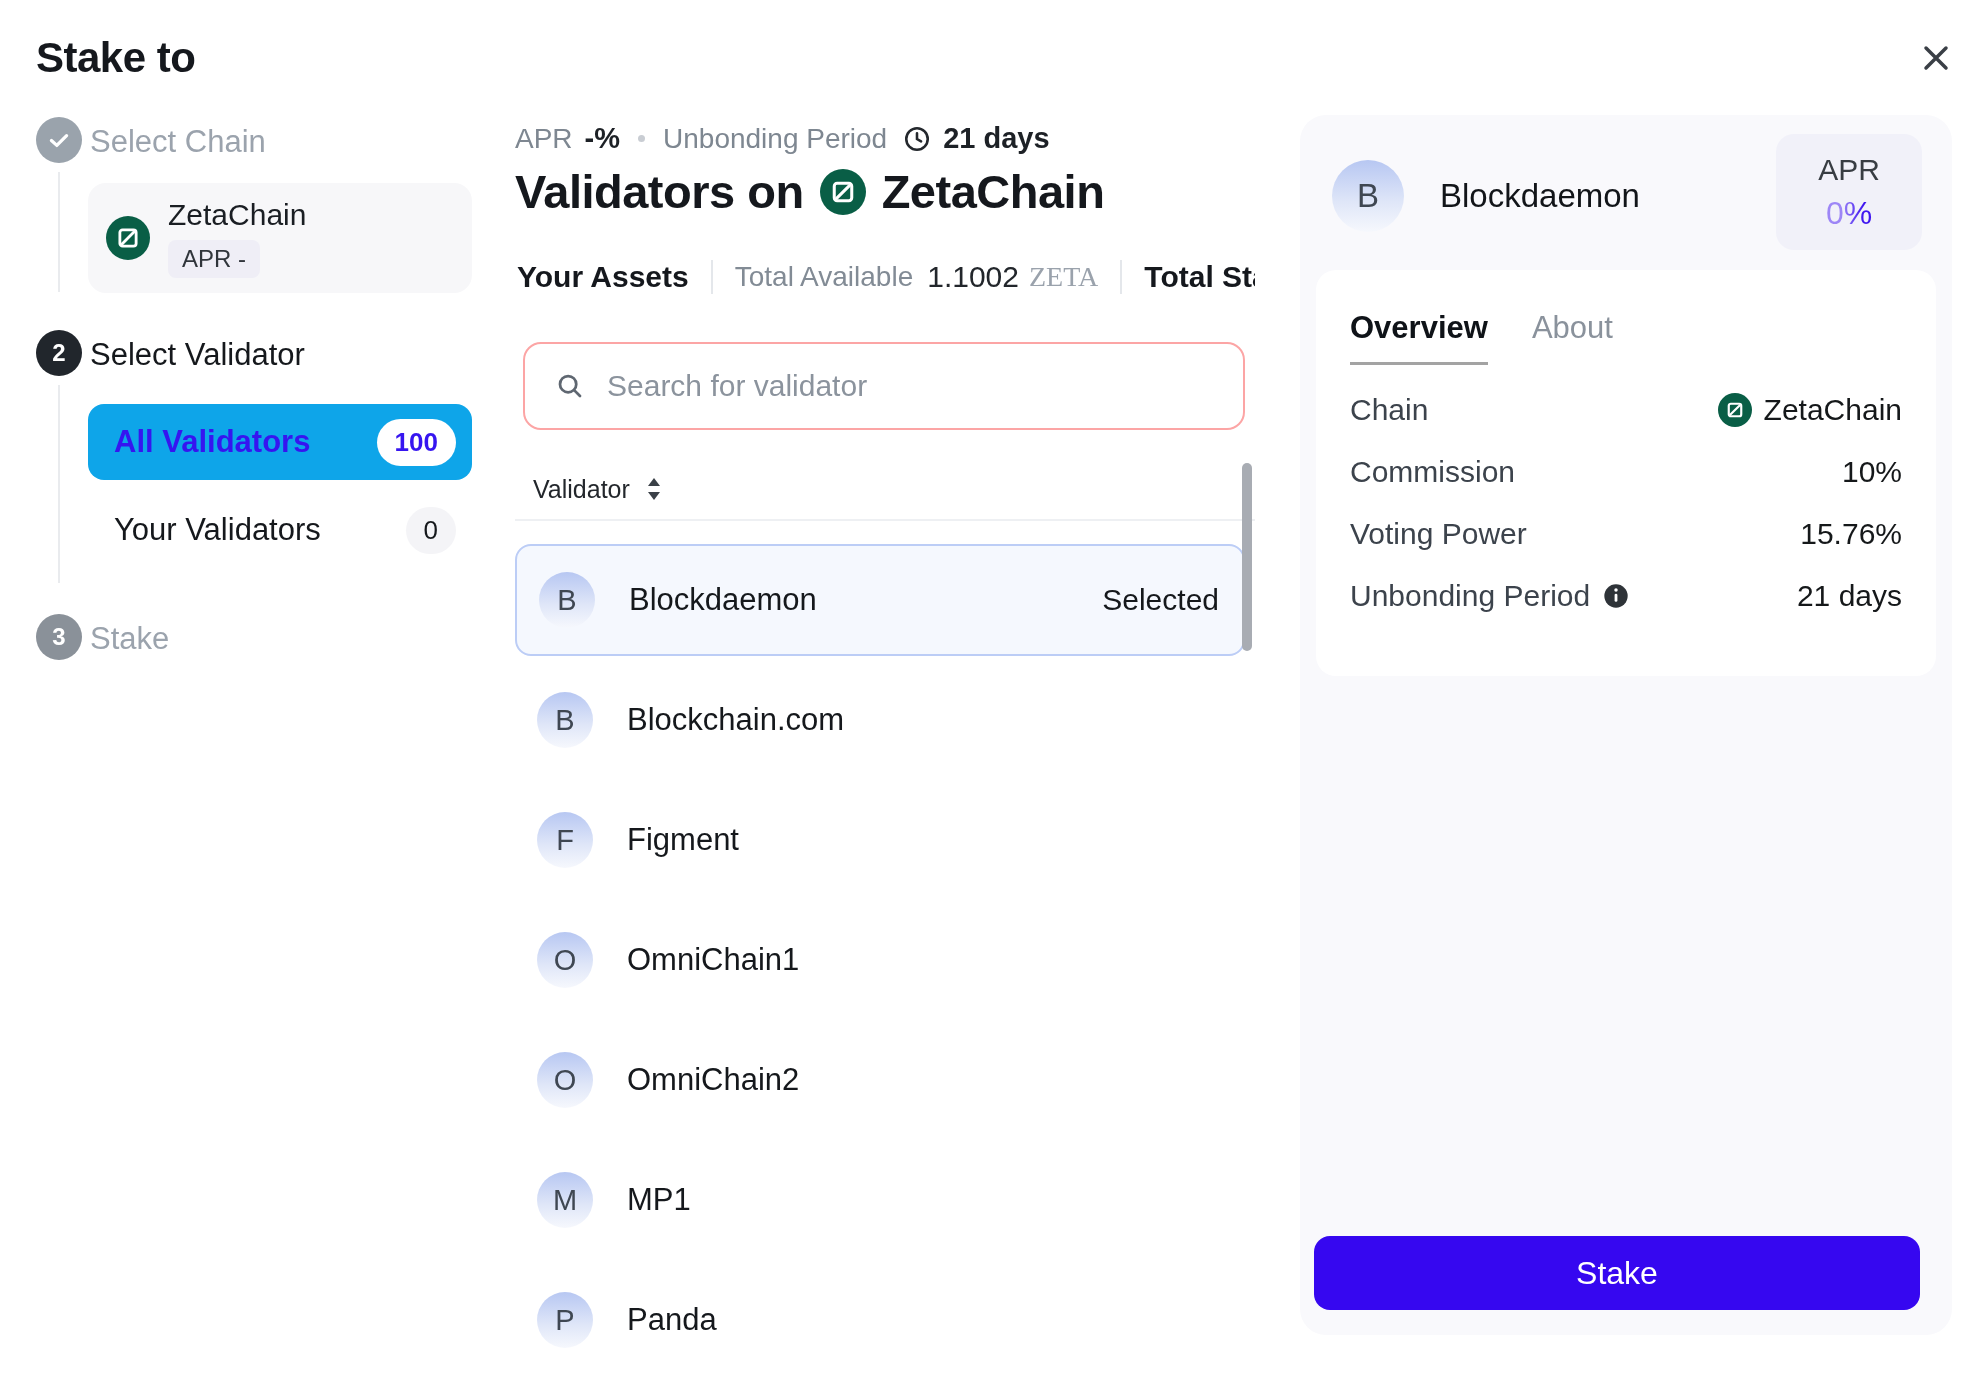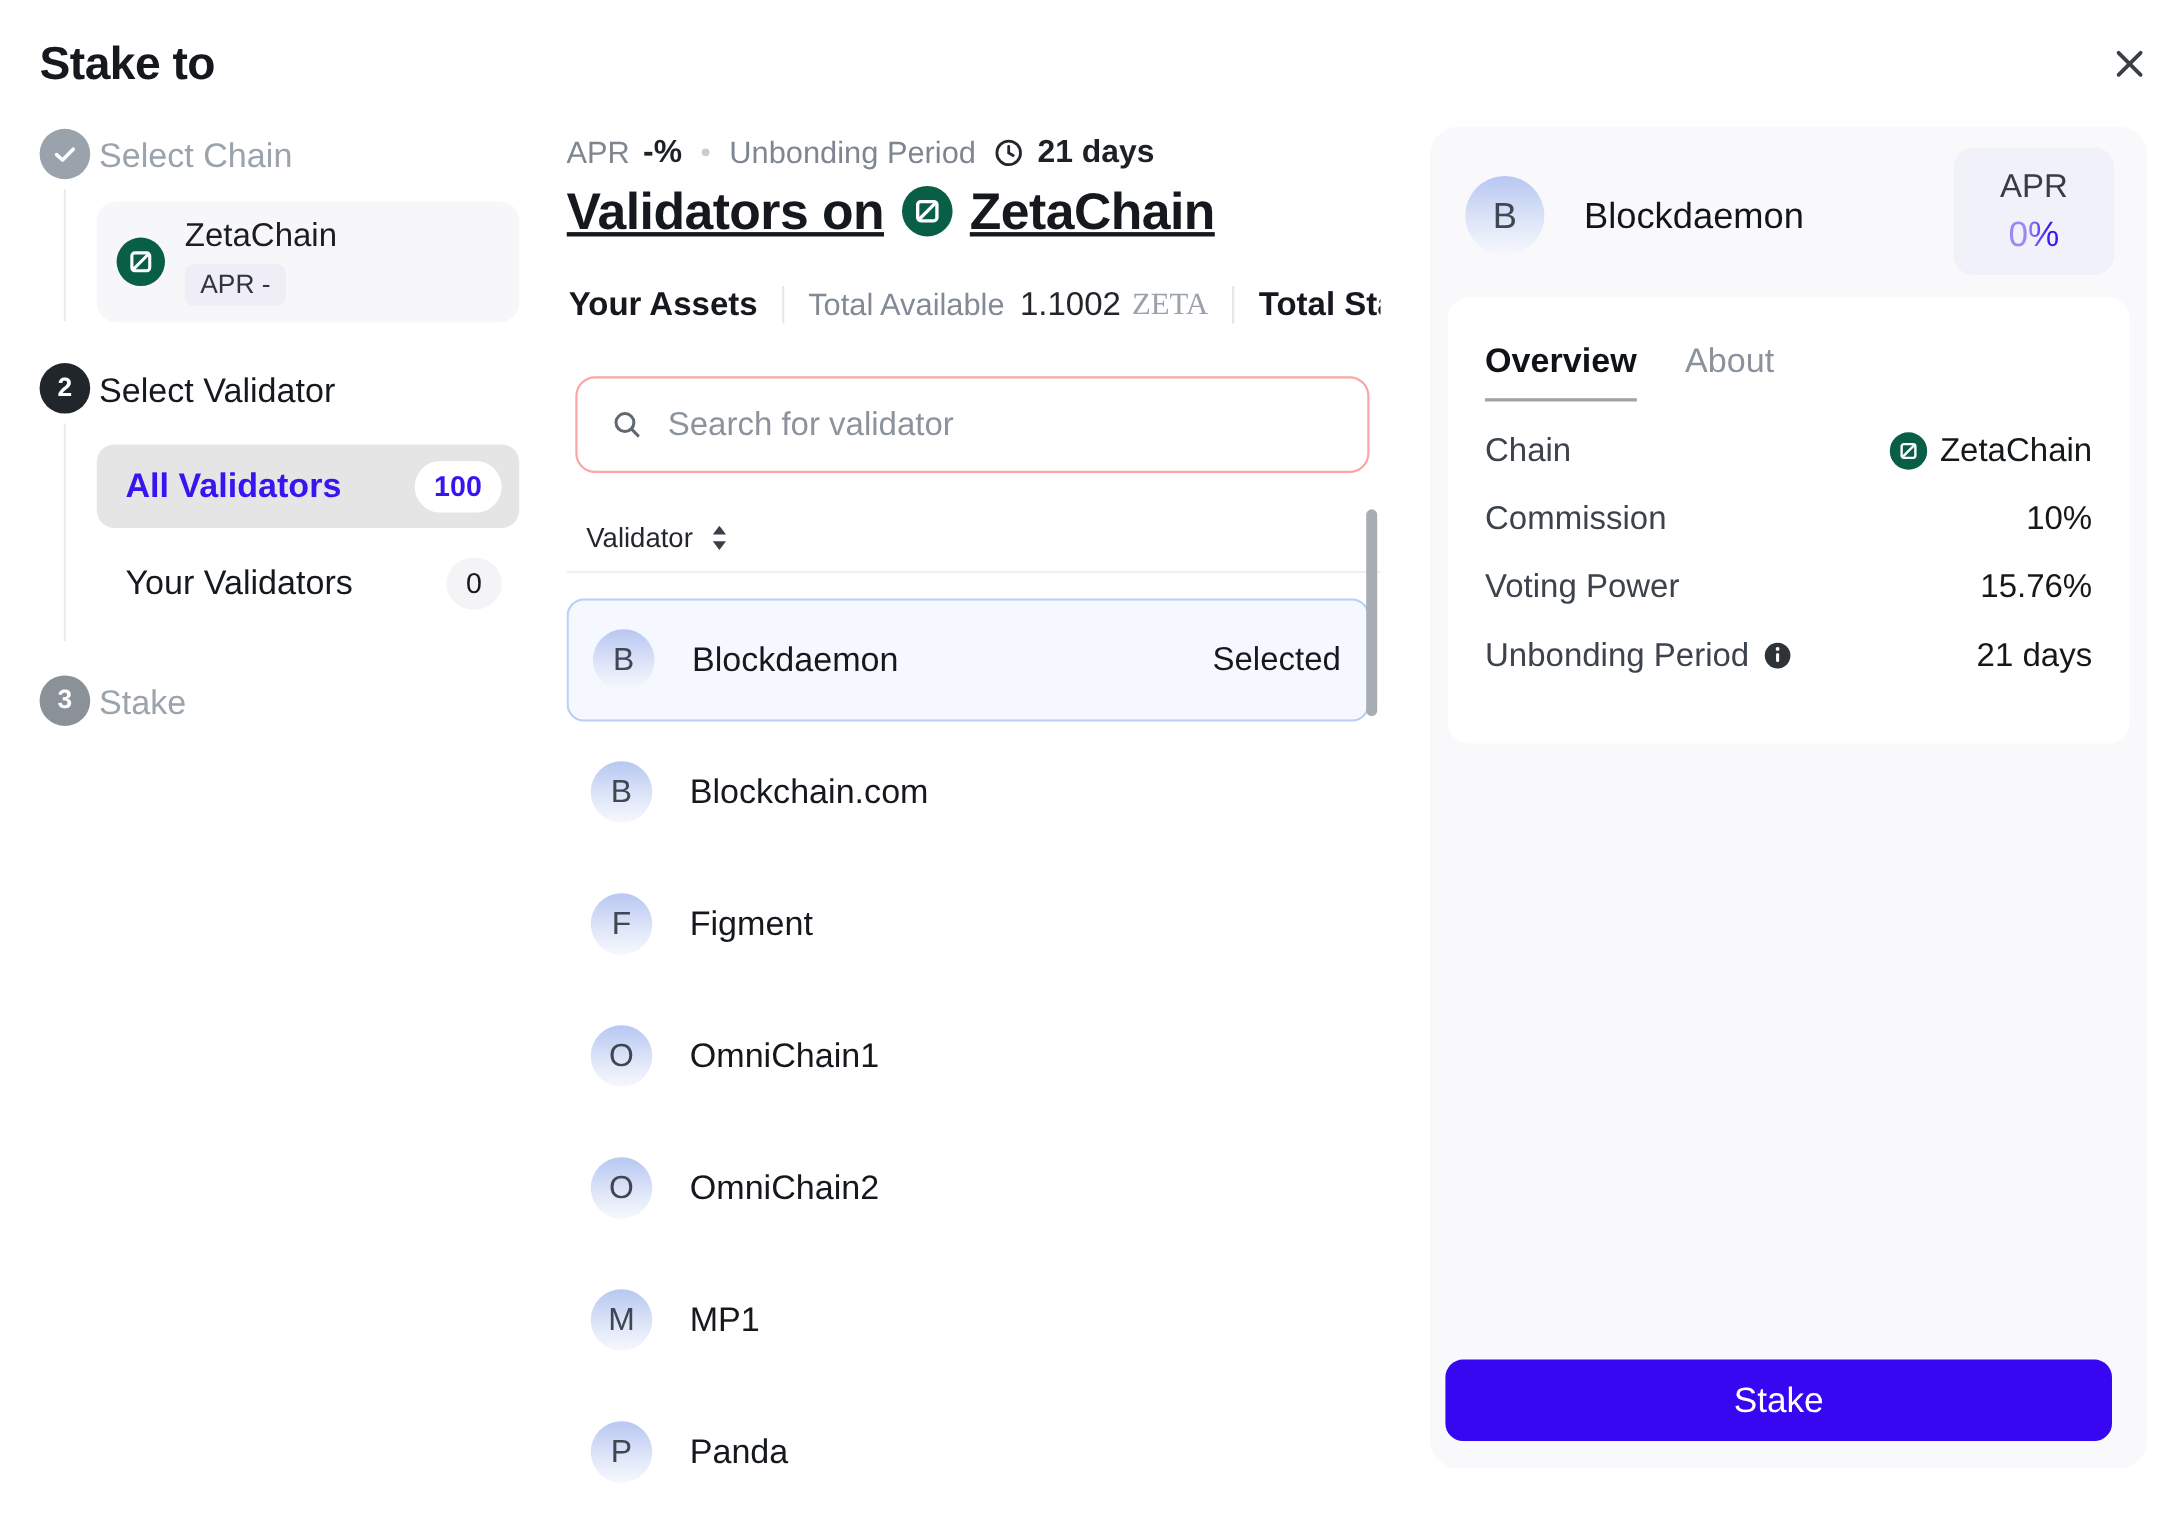--- a/index.html
+++ b/index.html
@@ -18,36 +18,36 @@
   .connector{position:absolute;width:2px;background:#e9ebee;}
 
   .chain-card{position:absolute;left:88px;top:183px;width:384px;height:110px;border-radius:18px;background:#f7f7f9;display:flex;align-items:center;}
   .zeta-badge{border-radius:50%;background:#095e46;display:flex;align-items:center;justify-content:center;flex:0 0 auto;}
   .chain-card .zeta-badge{width:44px;height:44px;margin-left:18px;}
   .chain-card-text{margin-left:18px;display:flex;flex-direction:column;}
   .chain-card-name{font-size:30px;font-weight:500;color:#1a1e23;}
   .chain-card-pill{margin-top:8px;align-self:flex-start;background:#efeef6;border-radius:8px;padding:5px 14px;font-size:24px;color:#30353b;}
 
   .nav-row{position:absolute;left:88px;width:384px;display:flex;align-items:center;border-radius:16px;cursor:pointer;}
-  .nav-all{top:404px;height:76px;background:#e5e5e5;justify-content:space-between;}
+  .nav-all{top:404px;height:76px;background:#0ea5e9;justify-content:space-between;}
   .nav-your{top:496px;height:68px;background:transparent;}
   .nav-label{margin-left:26px;font-size:31px;}
   .nav-all .nav-label{font-weight:700;color:#3615f0;}
   .nav-your .nav-label{font-weight:500;color:#15181c;}
   .nav-badge{margin-left:auto;margin-right:16px;border-radius:999px;padding:8px 18px;font-size:26px;}
   .nav-all .nav-badge{background:#ffffff;color:#3615f0;font-weight:600;}
   .nav-your .nav-badge{background:#f4f4f7;color:#15181c;}
 
   
   .main{position:absolute;left:515px;top:0;width:740px;height:1376px;overflow:hidden;}
   .meta-row{position:absolute;left:0;top:122px;display:flex;align-items:center;gap:12px;white-space:nowrap;}
   .meta-muted{font-size:28px;color:#7e8791;}
   .meta-strong{font-size:29px;font-weight:600;color:#1d2126;}
   .meta-dot{width:7px;height:7px;border-radius:50%;background:#c9cdd3;margin:0 6px;}
-  .title-row{position:absolute;left:0;top:164px;display:flex;align-items:center;gap:16px;white-space:nowrap;text-decoration:underline;}
+  .title-row{position:absolute;left:0;top:164px;display:flex;align-items:center;gap:16px;white-space:nowrap;}
   .page-title{font-size:47px;font-weight:700;color:#15181d;letter-spacing:-0.5px;}
   .title-zeta{width:46px;height:46px;}
   .assets-row{position:absolute;left:2px;top:260px;display:flex;align-items:center;gap:22px;white-space:nowrap;}
   .assets-label{font-size:30px;font-weight:600;color:#15181d;}
   .vdiv{width:2px;height:34px;background:#e4e7eb;}
   .assets-muted{font-size:28px;color:#828b95;}
   .assets-value{font-size:30px;color:#22262b;margin-left:-8px;}
   .assets-unit{font-size:28px;color:#9aa2ac;margin-left:-12px;font-family:Liberation Serif, serif;}
 
   .search-box{position:absolute;left:8px;top:342px;width:722px;height:88px;box-sizing:border-box;border:2px solid #fca5a5;border-radius:18px;display:flex;align-items:center;padding-left:30px;gap:20px;background:#fff;}

